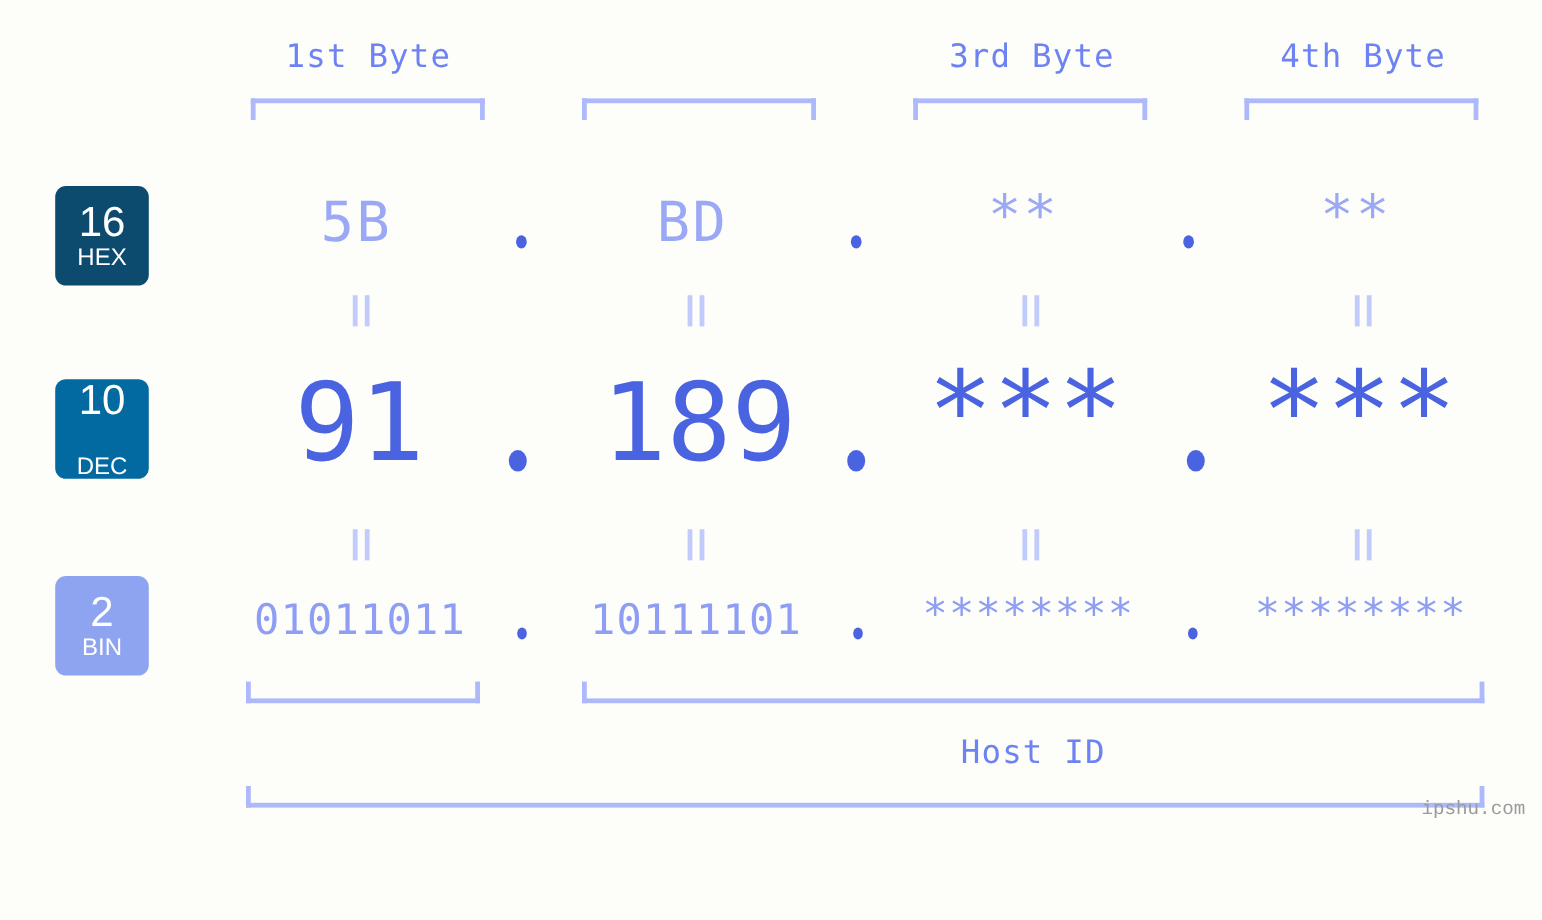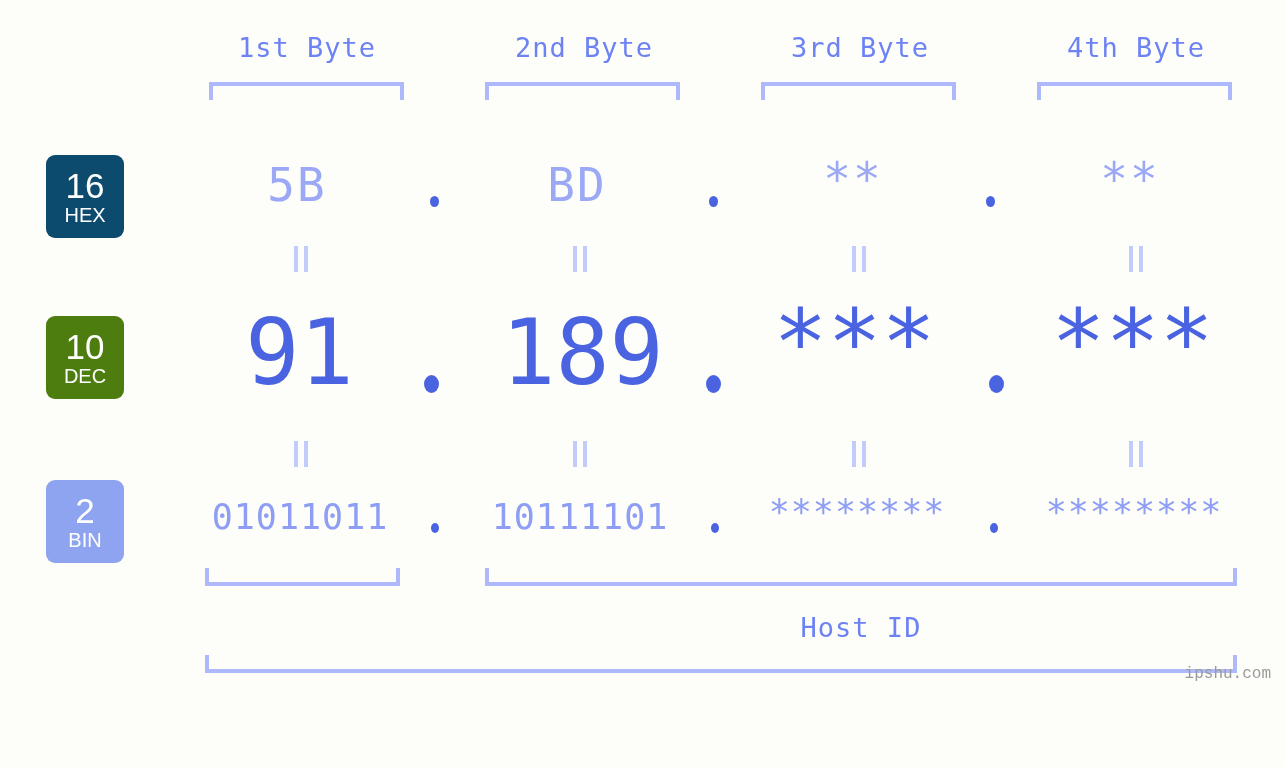--- a/index.html
+++ b/index.html
@@ -144,34 +144,33 @@
     color: #9a9a9a;
     letter-spacing: 0px;
   }
 </style>
 </head>
 <body>
 
 <div class="stage">
 
   <div class="byte-label" style="left:207px; width:200px;">1st Byte</div>
-  <div class="byte-label" style="left:484px; width:200px;">2nd Byte</div>
   <div class="byte-label" style="left:760px; width:200px;">3rd Byte</div>
   <div class="byte-label" style="left:1036px; width:200px;">4th Byte</div>
 
   <div class="bracket down" style="left:209px; top:82px; width:195px;"></div>
   <div class="bracket down" style="left:485px; top:82px; width:195px;"></div>
   <div class="bracket down" style="left:761px; top:82px; width:195px;"></div>
   <div class="bracket down" style="left:1037px; top:82px; width:195px;"></div>
 
   <div class="badge" style="top:155px; background:#0c4a6e;">
     <span class="num">16</span>
     <span class="nm">HEX</span>
   </div>
-  <div class="badge" style="top:316px; background:#4d7c0f;">
+  <div class="badge" style="top:316px; background:#0369a1;justify-content:space-between;">
     <span class="num">10</span>
     <span class="nm">DEC</span>
   </div>
   <div class="badge" style="top:480px; background:#8fa4f0;">
     <span class="num">2</span>
     <span class="nm">BIN</span>
   </div>
 
   <div class="row-hex">
     <div class="val" style="left:197px; top:158px; width:200px;">5B</div>

